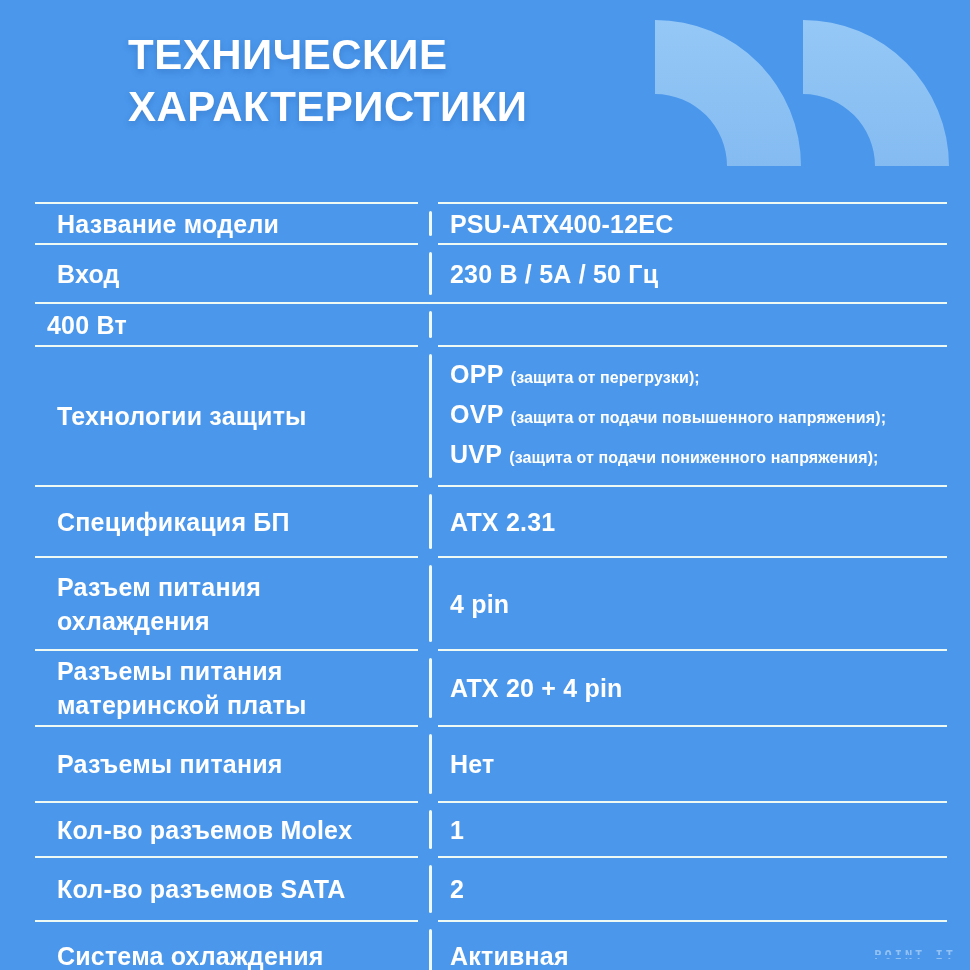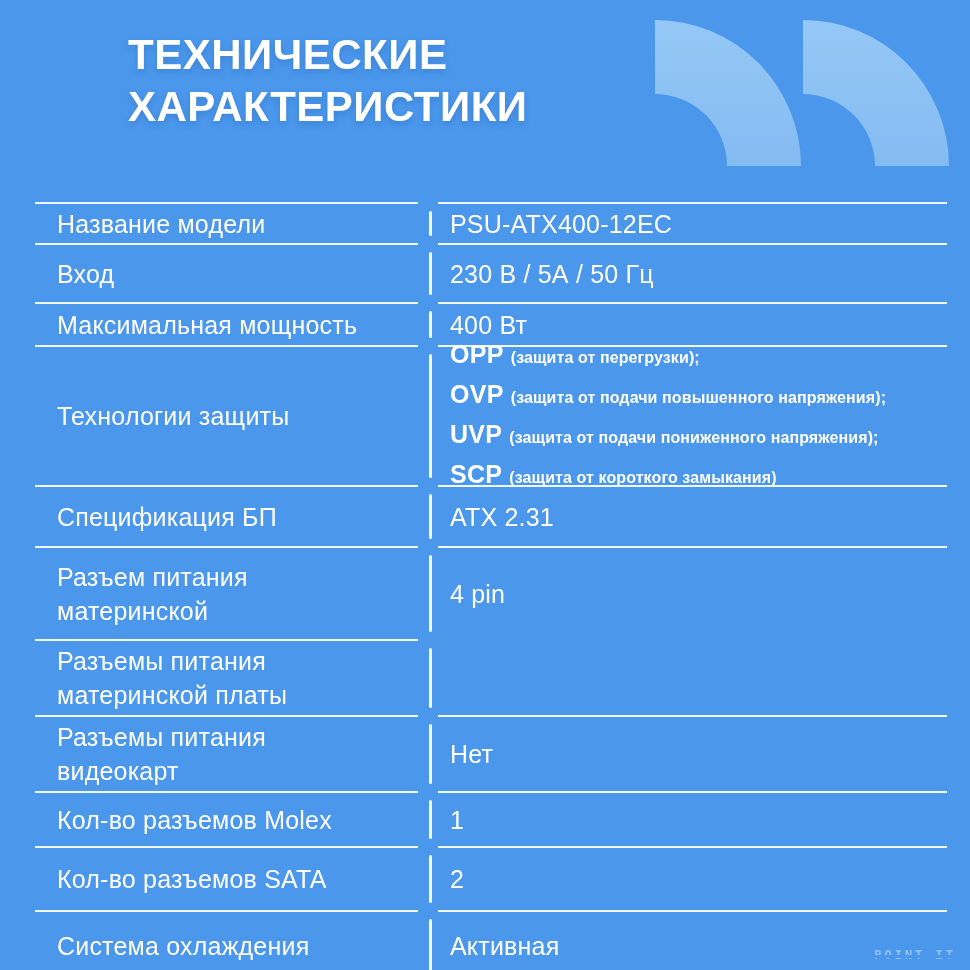--- a/index.html
+++ b/index.html
@@ -38,21 +38,21 @@
     box-sizing:border-box;
     border-top:2.5px solid var(--line);
     display:flex;align-items:center;
   }
   .label-cell{
     width:383px;margin-right:20px;
     padding-left:22px;
   }
   .value-cell{flex:1;padding-left:12px;}
   .lbl,.val{
-    font-size:25px;font-weight:400;letter-spacing:0.2px;
+    font-size:25px;font-weight:700;letter-spacing:0.2px;
     line-height:34px;
   }
   .lbl span{display:block;}
   .divider{
     position:absolute;left:394px;top:9px;bottom:7px;width:3px;
     background:var(--line);border-radius:2px;
   }
   .prot-line{line-height:36px;white-space:nowrap;}
   .prot-code{font-size:25px;font-weight:700;letter-spacing:0.3px;}
   .prot-note{font-size:16px;font-weight:700;margin-left:7px;letter-spacing:0.1px;}
@@ -110,25 +110,20 @@
             <span>Вход</span>
           </div>
         </div>
       <div class="cell value-cell">
           <div class="val">230 В / 5А / 50 Гц</div>
         </div>
       <span class="divider"></span>
     </div>
 
     <div class="row" style="height:43px">
-      <div class="cell label-cell">
-          <div class="lbl">
-            <span>Максимальная мощность</span>
-          </div>
-        </div>
       <div class="cell value-cell">
           <div class="val">400 Вт</div>
         </div>
       <span class="divider"></span>
     </div>
 
     <div class="row" style="height:140px">
       <div class="cell label-cell">
           <div class="lbl">
             <span>Технологии защиты</span>
@@ -138,68 +133,67 @@
         <div>
           <div class="prot-line">
             <span class="prot-code">OPP</span><span class="prot-note">(защита от перегрузки);</span>
           </div>
           <div class="prot-line">
             <span class="prot-code">OVP</span><span class="prot-note">(защита от подачи повышенного напряжения);</span>
           </div>
           <div class="prot-line">
             <span class="prot-code">UVP</span><span class="prot-note">(защита от подачи пониженного напряжения);</span>
           </div>
-          <div class="prot-line">
-            <span class="prot-code">SCP</span><span class="prot-note">(защита от короткого замыкания)</span>
-          </div>
-        </div>
-      </div>
-      <span class="divider"></span>
-    </div>
-
-    <div class="row" style="height:61px">
+        </div>
+      </div>
+      <span class="divider"></span>
+    </div>
+
+    <div class="row" style="height:71px">
       <div class="cell label-cell">
           <div class="lbl">
             <span>Спецификация БП</span>
           </div>
         </div>
       <div class="cell value-cell">
           <div class="val">ATX 2.31</div>
         </div>
       <span class="divider"></span>
     </div>
 
     <div class="row" style="height:93px">
       <div class="cell label-cell">
         <div class="lbl">
           <span>Разъем питания</span>
-          <span>материнской</span>
+          <span>охлаждения</span>
         </div>
       </div>
       <div class="cell value-cell">
           <div class="val">4 pin</div>
         </div>
       <span class="divider"></span>
     </div>
 
     <div class="row" style="height:76px">
       <div class="cell label-cell">
         <div class="lbl">
           <span>Разъемы питания</span>
           <span>материнской платы</span>
         </div>
       </div>
+      <div class="cell value-cell">
+          <div class="val">ATX 20 + 4 pin</div>
+        </div>
       <span class="divider"></span>
     </div>
 
     <div class="row" style="height:76px">
       <div class="cell label-cell">
         <div class="lbl">
           <span>Разъемы питания</span>
-          <span>видеокарт</span>
         </div>
       </div>
       <div class="cell value-cell">
           <div class="val">Нет</div>
         </div>
       <span class="divider"></span>
     </div>
 
     <div class="row" style="height:55px">
       <div class="cell label-cell">

